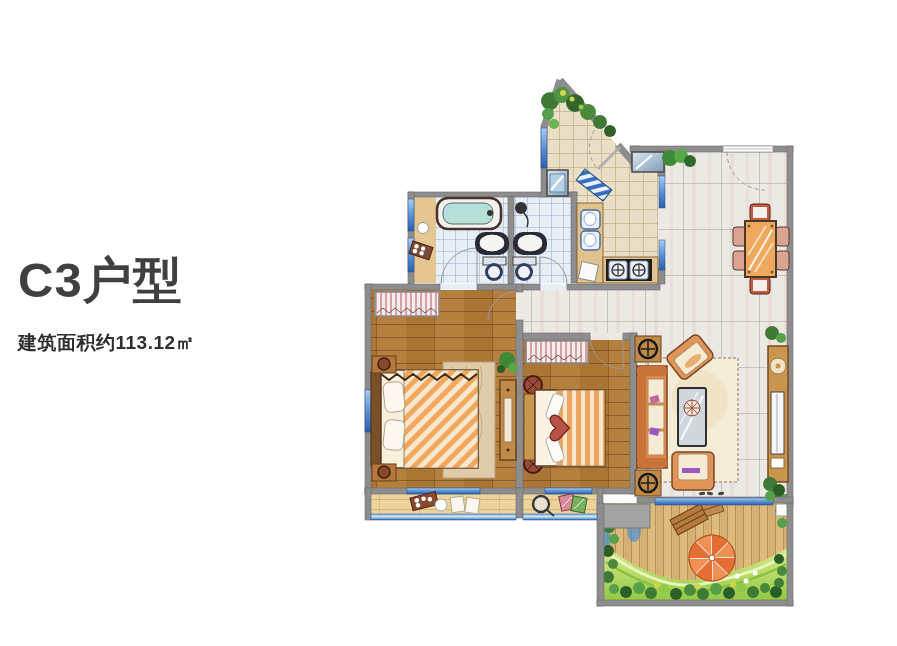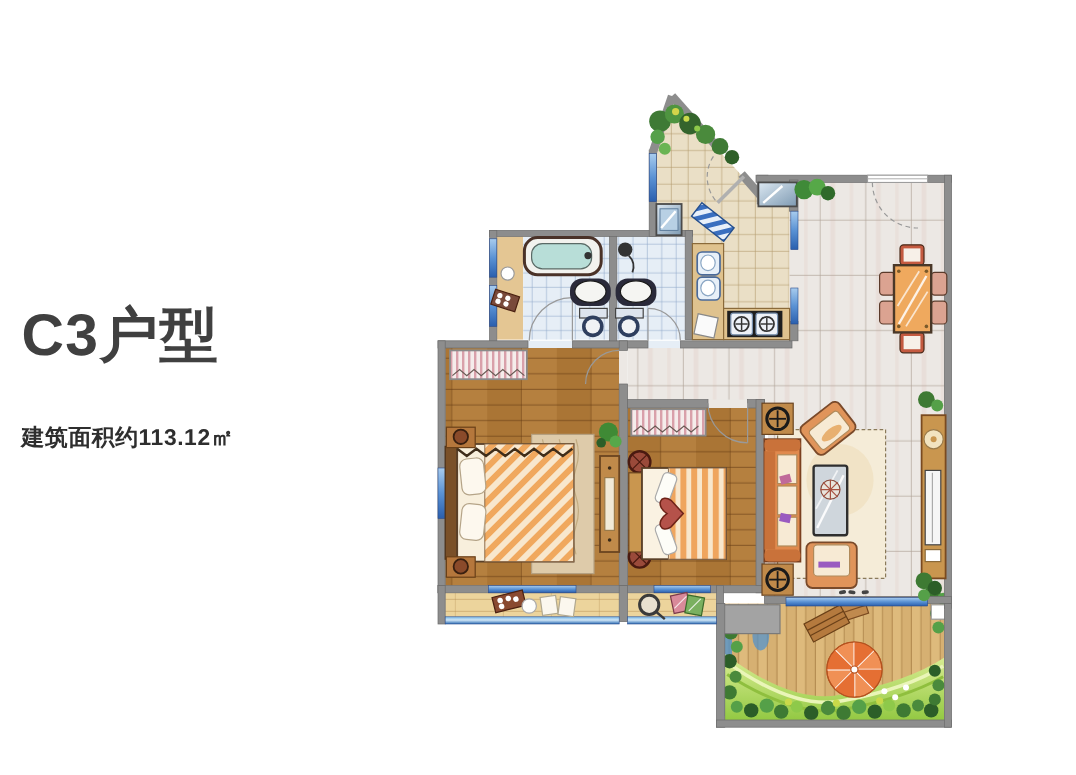--- a/index.html
+++ b/index.html
@@ -1,20 +1,20 @@
 <!DOCTYPE html>
 <html><head>
 <meta charset="utf-8">
 <style>
   html,body{margin:0;padding:0;background:#ffffff;}
   .canvas{position:relative;width:885px;height:646px;background:#ffffff;overflow:hidden;
           font-family:"Liberation Sans","DejaVu Sans",sans-serif;}
   .info{position:absolute;left:18px;top:255px;}
   .info .title{font-size:49px;font-weight:700;color:#404040;letter-spacing:1px;line-height:1.05;}
-  .info .area{margin-top:46px;font-size:19px;font-weight:700;color:#2e2e2e;letter-spacing:0.5px;}
+  .info .area{margin-top:24px;font-size:19px;font-weight:700;color:#2e2e2e;letter-spacing:0.5px;}
   .watermark{position:absolute;left:330px;top:300px;font-size:38px;font-weight:700;
              color:#ffffff;opacity:0.5;letter-spacing:2px;pointer-events:none;}
   svg{position:absolute;left:0;top:0;}
 </style>
 </head>
 <body>
 
 <div class="canvas">
 
   <div class="info">

